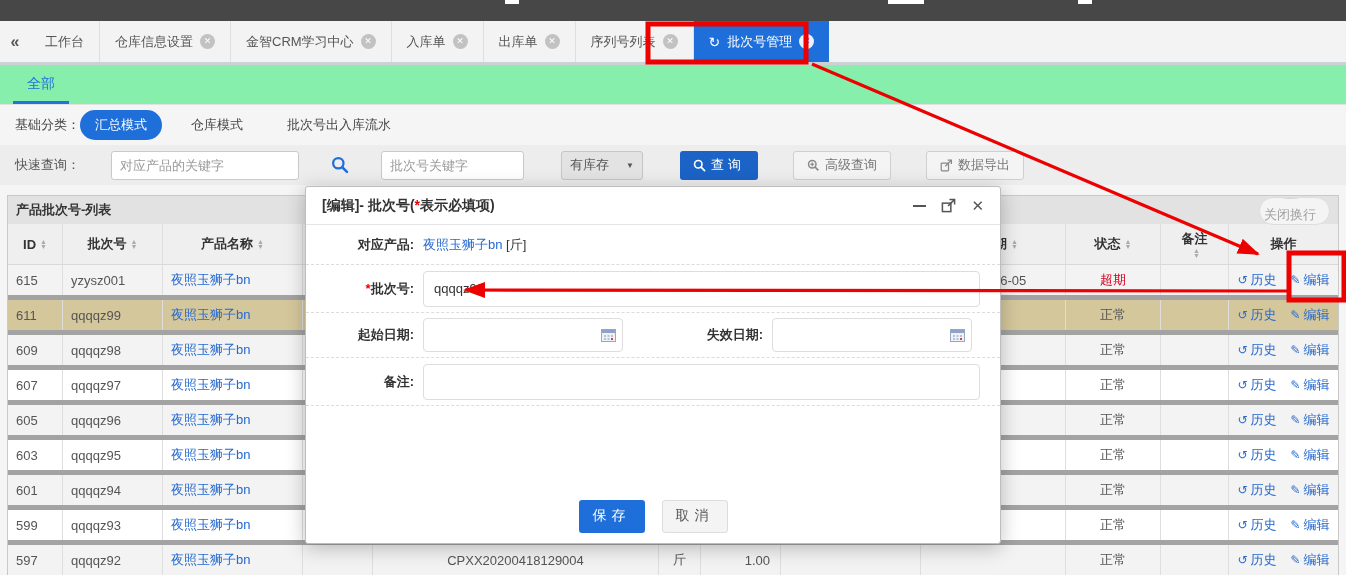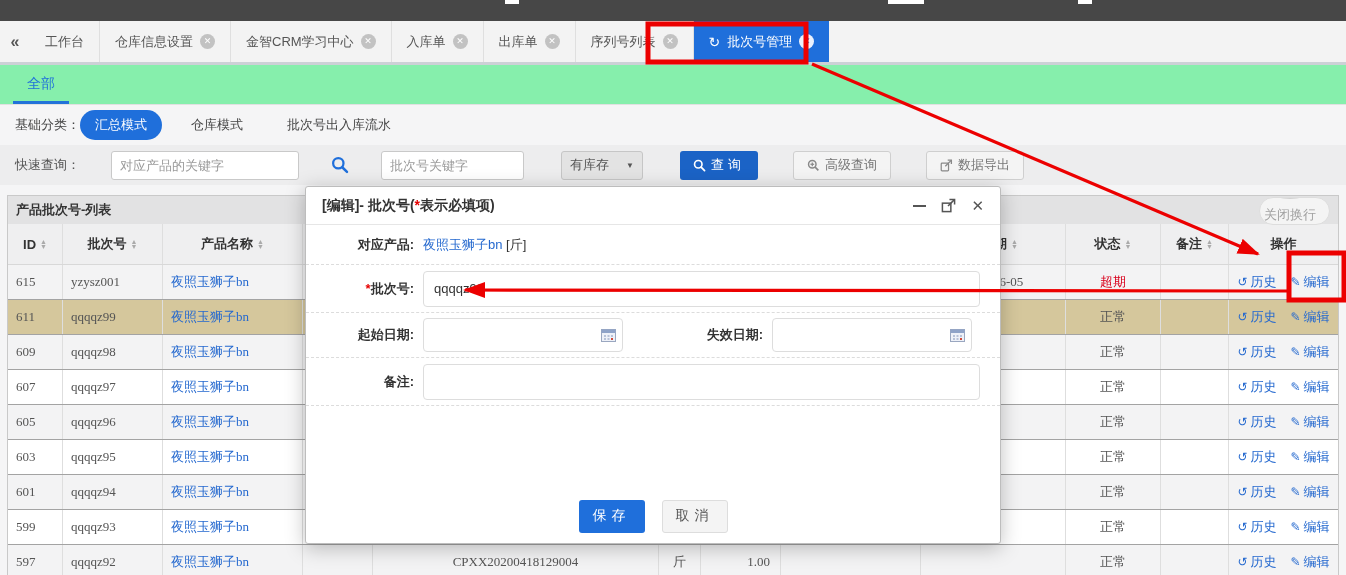--- a/index.html
+++ b/index.html
@@ -56,29 +56,29 @@
   .panel{position:absolute;top:195px;left:7px;width:1332px;bottom:0;background:#fff;
     border:1px solid #c9c9c9;border-bottom:none;box-sizing:border-box;}
   .t-titlebar{height:28px;background:#e2e2e3;display:flex;align-items:center;padding-left:8px;
     font-weight:bold;font-size:13px;color:#333;position:relative;}
   .wrap-toggle{position:absolute;right:8px;top:1px;height:26px;background:#f4f4f4;border:1px solid #ddd;
     border-radius:14px;display:flex;align-items:center;gap:7px;padding:0 13px 0 4px;color:#a0a0a0;
     font-weight:normal;cursor:pointer;flex-direction:column;}
   .knob{width:18px;height:18px;border-radius:50%;background:#d2d2d2;}
   .t-header{display:flex;height:40px;background:#efeff0;border-bottom:1px solid #d8d8d8;
     font-weight:bold;color:#333;font-size:13px;}
-  .t-rows .t-row{display:flex;height:35px;border-bottom:1px solid #a3a3a3;font-size:13px;
-    color:#555;background:#fff;box-sizing:border-box;font-family:Liberation Serif, serif;}
+  .t-rows .t-row{display:flex;height:35px;border-bottom:5px solid #a3a3a3;font-size:13px;
+    color:#555;background:#fff;box-sizing:border-box;}
   .t-rows .t-row:nth-child(odd){background:#f3f3f4;}
   .t-rows .t-row.selected{background:#d5c79c;}
   .t-cell{display:flex;align-items:center;justify-content:center;border-right:1px solid #dedede;
     box-sizing:border-box;overflow:hidden;white-space:nowrap;flex-shrink:0;}
   .t-cell.last{border-right:none;flex:1;}
   .c0{width:55px;} .c1{width:100px;} .c2{width:140px;} .c3{width:70px;} .c4{width:286px;}
-  .c5{width:42px;} .c6{width:80px;} .c7{width:140px;} .c8{width:145px;} .c9{width:95px;} .c10{width:68px;}
+  .c5{width:42px;} .c6{width:80px;} .c7{width:140px;} .c8{width:145px;} .c9{width:95px;} .c10{width:68px;flex-direction:column;}
   .al{justify-content:flex-start;padding-left:8px;}
   .ar{justify-content:flex-end;padding-right:10px;}
   .link{color:#2569cf;cursor:pointer;}
   .overdue{color:#d9001b;}
   .sort{display:inline-flex;flex-direction:column;margin-left:4px;color:#aaa;font-size:7px;line-height:5px;}
   .op{color:#2569cf;display:flex;align-items:center;gap:3px;cursor:pointer;margin:0 7px;}
   .op .oicon{font-size:12px;}
 
   
   .modal{position:absolute;left:305px;top:186px;width:696px;height:358px;background:#fff;

